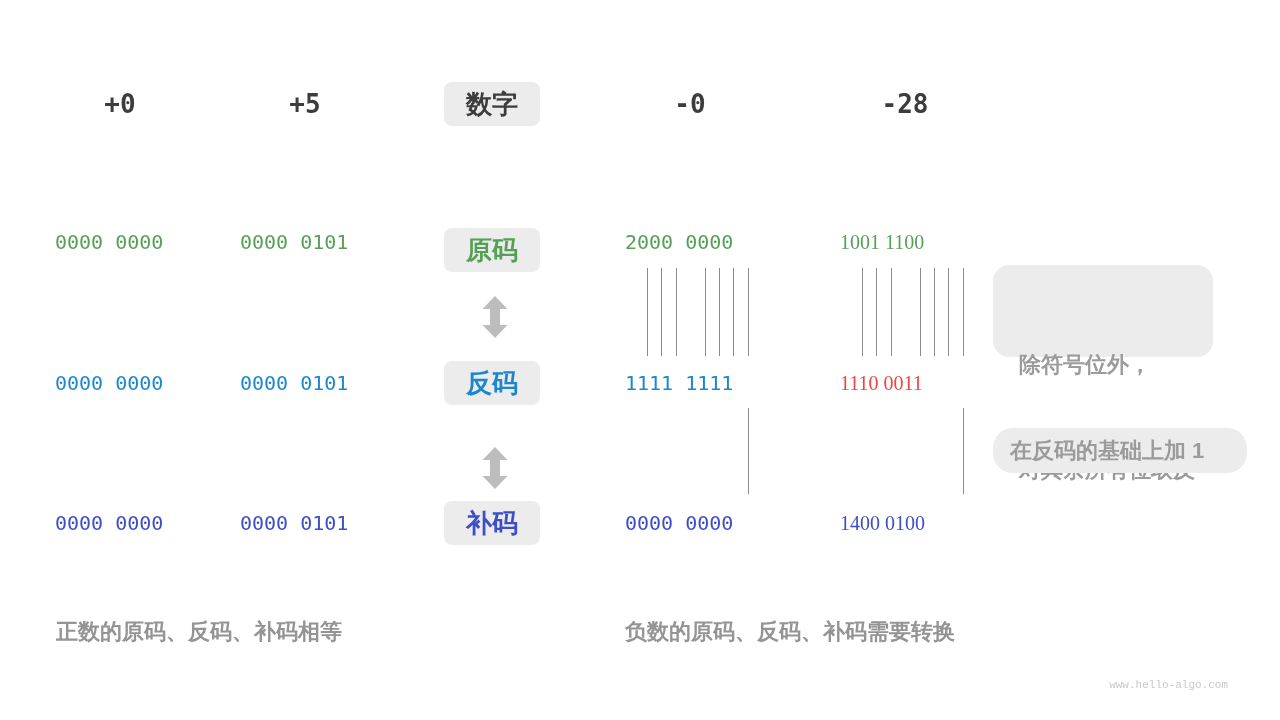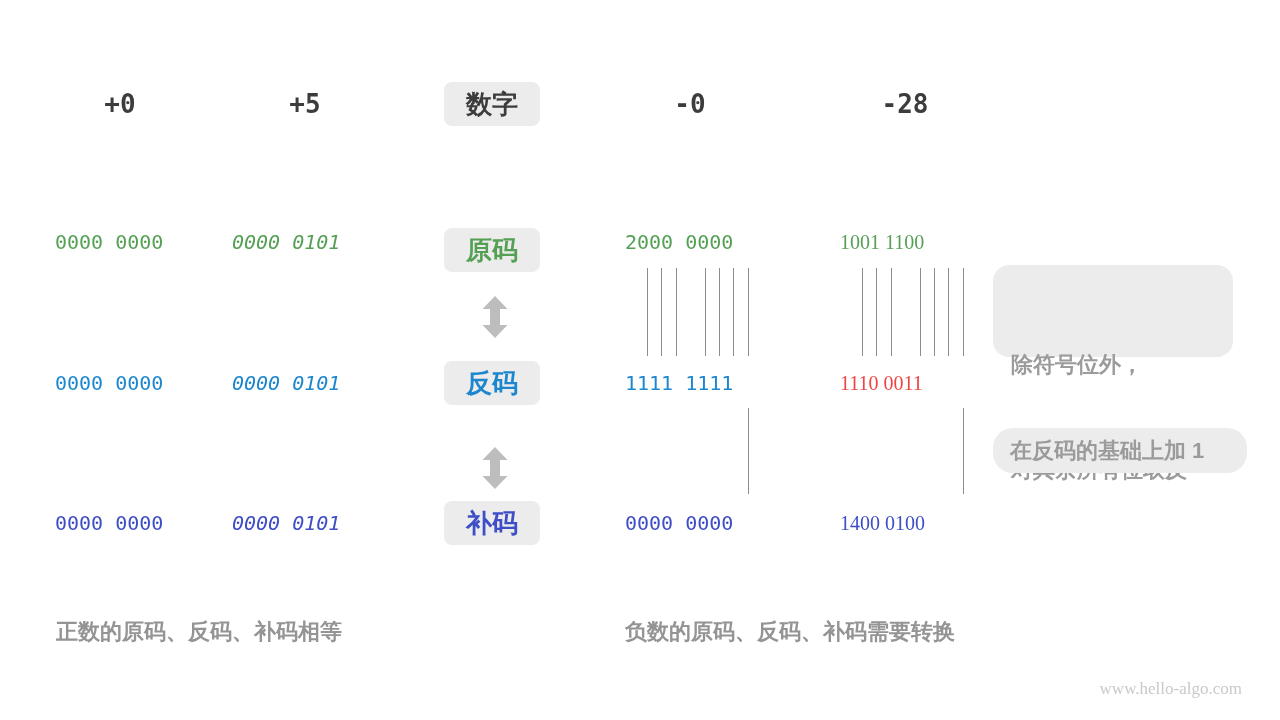--- a/index.html
+++ b/index.html
@@ -18,44 +18,44 @@
     position:absolute;left:444px;width:96px;height:44px;border-radius:8px;
     background:#ececec;text-align:center;line-height:44px;
     font-size:26px;font-weight:bold;color:#3c3c3c;
   }
   
   .bin{
     position:absolute;width:132px;height:36px;line-height:36px;
     font-size:20px;letter-spacing:0;white-space:pre;
     font-family:"DejaVu Sans Mono","Liberation Mono",monospace;
   }
-  .col-0{left:55px;}  .col-1{left:232px;font-style:italic;}  .col-2{left:625px;}  .col-3{left:840px;font-family:Liberation Serif, serif;}
+  .col-0{left:55px;}  .col-1{left:240px;}  .col-2{left:625px;}  .col-3{left:840px;font-family:Liberation Serif, serif;}
   .row-top{top:224px;} .row-mid{top:365px;} .row-bot{top:505px;}
   
   .updown-arrow{position:absolute;left:482px;width:26px;height:42px;}
   
   .tickgroup{position:absolute;width:132px;}
   .tickgroup .tick{position:absolute;top:0;bottom:0;width:1px;background:#8c8c8c;}
   
   .note{
     position:absolute;background:#ececec;color:#9b9b9b;font-weight:bold;
     font-size:22px;border-radius:14px;box-sizing:border-box;white-space:pre;
   }
-  .note-1{left:993px;top:265px;width:240px;height:92px;padding:12px 0 0 18px;line-height:35px;border-radius:16px;}
+  .note-1{left:993px;top:265px;width:220px;height:92px;padding:12px 0 0 26px;line-height:35px;border-radius:16px;}
   .note-2{left:993px;top:428px;width:254px;height:45px;line-height:45px;padding-left:17px;border-radius:20px;}
   
   .caption{
     position:absolute;top:617px;height:30px;line-height:30px;
     font-size:22px;font-weight:bold;color:#949494;white-space:pre;
   }
   .caption-left{left:56px;} .caption-right{left:625px;}
   
   .watermark{
-    position:absolute;right:38px;top:679px;font-size:17px;color:#c9c9c9;
-    font-family:Liberation Serif, serif;
+    position:absolute;right:52px;top:679px;font-size:11px;color:#c9c9c9;
+    font-family:Liberation Mono, monospace;
   }
 </style>
 </head>
 <body>
 
 <div class="canvas">
 
   <div class="num-header" style="left:40px">+0</div>
   <div class="num-header" style="left:225px">+5</div>
   <div class="label-box" style="top:82px">数字</div>

